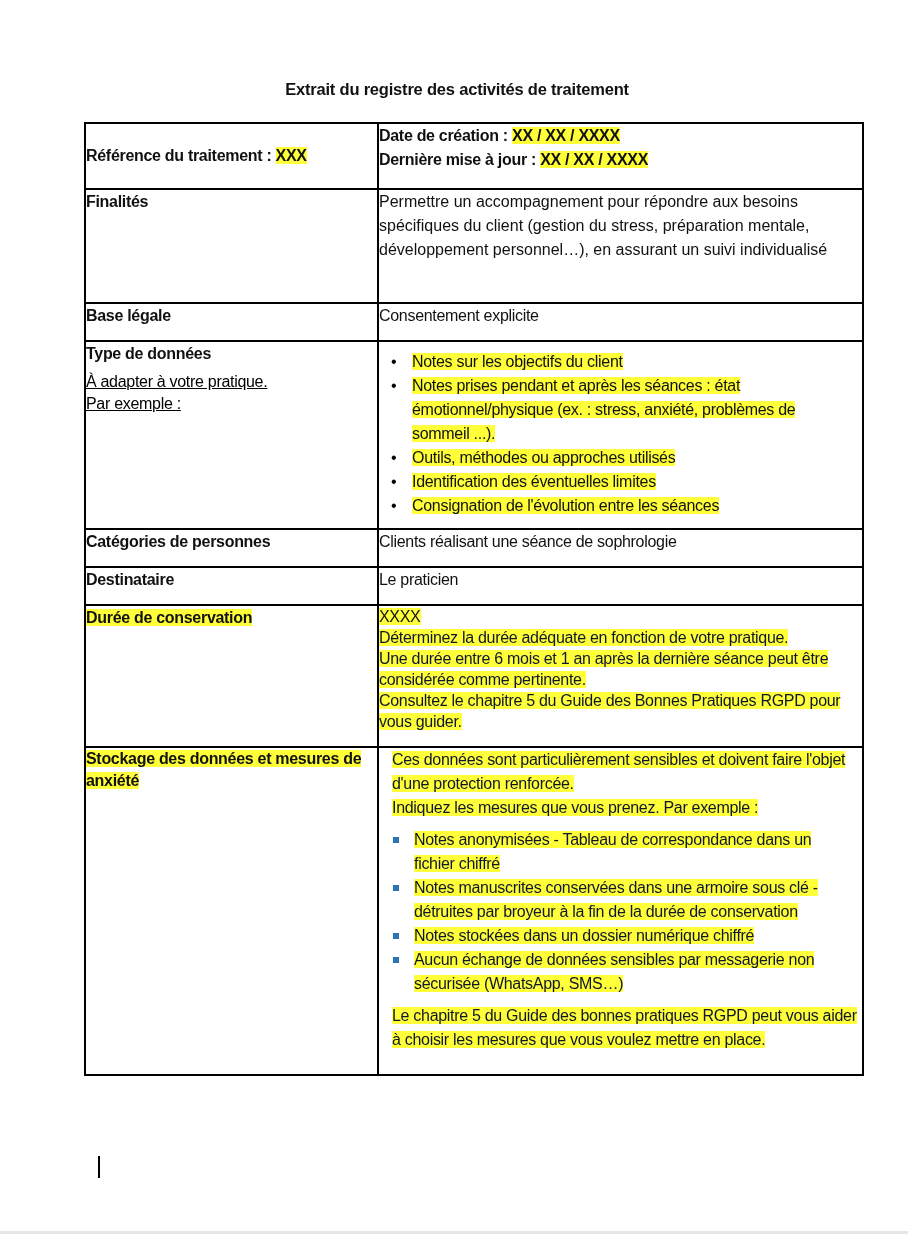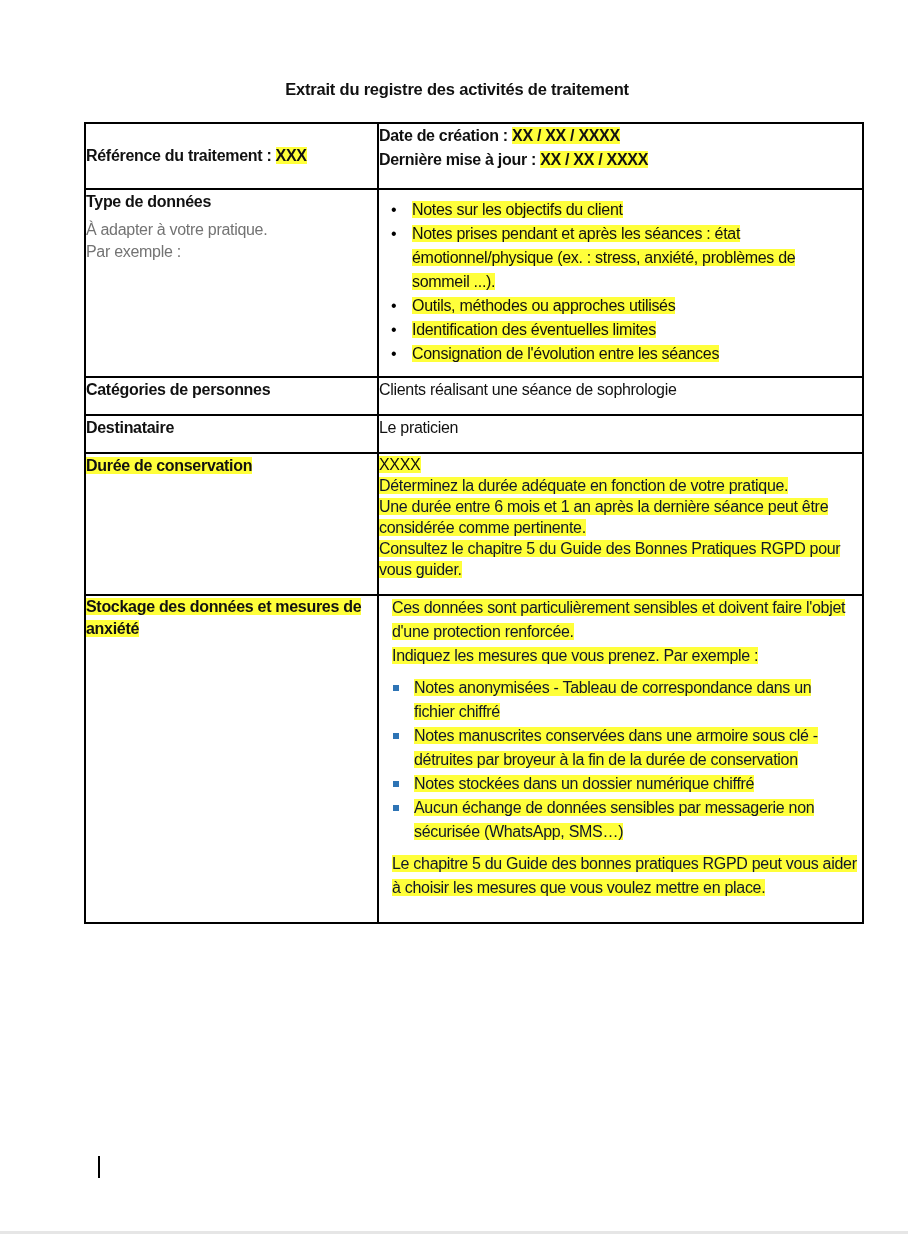--- a/index.html
+++ b/index.html
@@ -15,21 +15,21 @@
     position: absolute; top: 122px; left: 84px; width: 778px;
     border-collapse: collapse; table-layout: fixed;
     font-size: 16px; line-height: 24px;
   }
   table.register td {
     border: 2px solid #000; vertical-align: top; padding: 0;
   }
   col.c1 { width: 293px; }
   col.c2 { width: 485px; }
   .hl { background: #ffff3a; }
-  .blue { color: #737373; }
+  .blue { color: #000000; text-decoration: underline; }
   .teal { color: #0f172a; }
   .bold { font-weight: bold; }
   .cell-l { padding: 8px 10px 8px 10px; letter-spacing: -0.3px; }
   .cell-r { padding: 8px 10px 8px 10px; letter-spacing: -0.3px; }
 
   tr.r-header td { height: 56px; text-align: center; vertical-align: middle; font-size: 17px; letter-spacing: -0.3px; }
   tr.r-ref td { height: 64px; }
   tr.r-ref td.left { vertical-align: middle; }
   tr.r-fin td { height: 112px; }
   tr.r-base td { height: 36px; }
@@ -73,21 +73,29 @@
     <td class="cell-r bold">
       <span class="block">
         <span>Date de création :  </span><span class="hl">XX / XX / XXXX</span>
       </span>
       <span class="block">
         <span>Dernière mise à jour : </span><span class="hl">XX / XX / XXXX</span>
       </span>
     </td>
   </tr>
 
+  <tr class="r-fin">
+    <td class="cell-l bold">Finalités</td>
+    <td class="fin-text">Permettre un accompagnement pour répondre aux besoins spécifiques du client (gestion du stress, préparation mentale, développement personnel…), en assurant un suivi individualisé</td>
+  </tr>
 
+  <tr class="r-base">
+    <td class="cell-l bold">Base légale</td>
+    <td class="cell-r">Consentement explicite</td>
+  </tr>
 
   <tr class="r-type">
     <td class="cell-l">
       <span class="block bold">Type de données</span>
       <span class="block blue" style="margin-top:5px; line-height:22px;">À adapter à votre pratique.</span>
       <span class="block blue" style="line-height:22px;">Par exemple :</span>
     </td>
     <td class="cell-r">
       <ul class="list disc">
         <li><span class="bullet"></span><span class="hl">Notes sur les objectifs du client</span></li>

